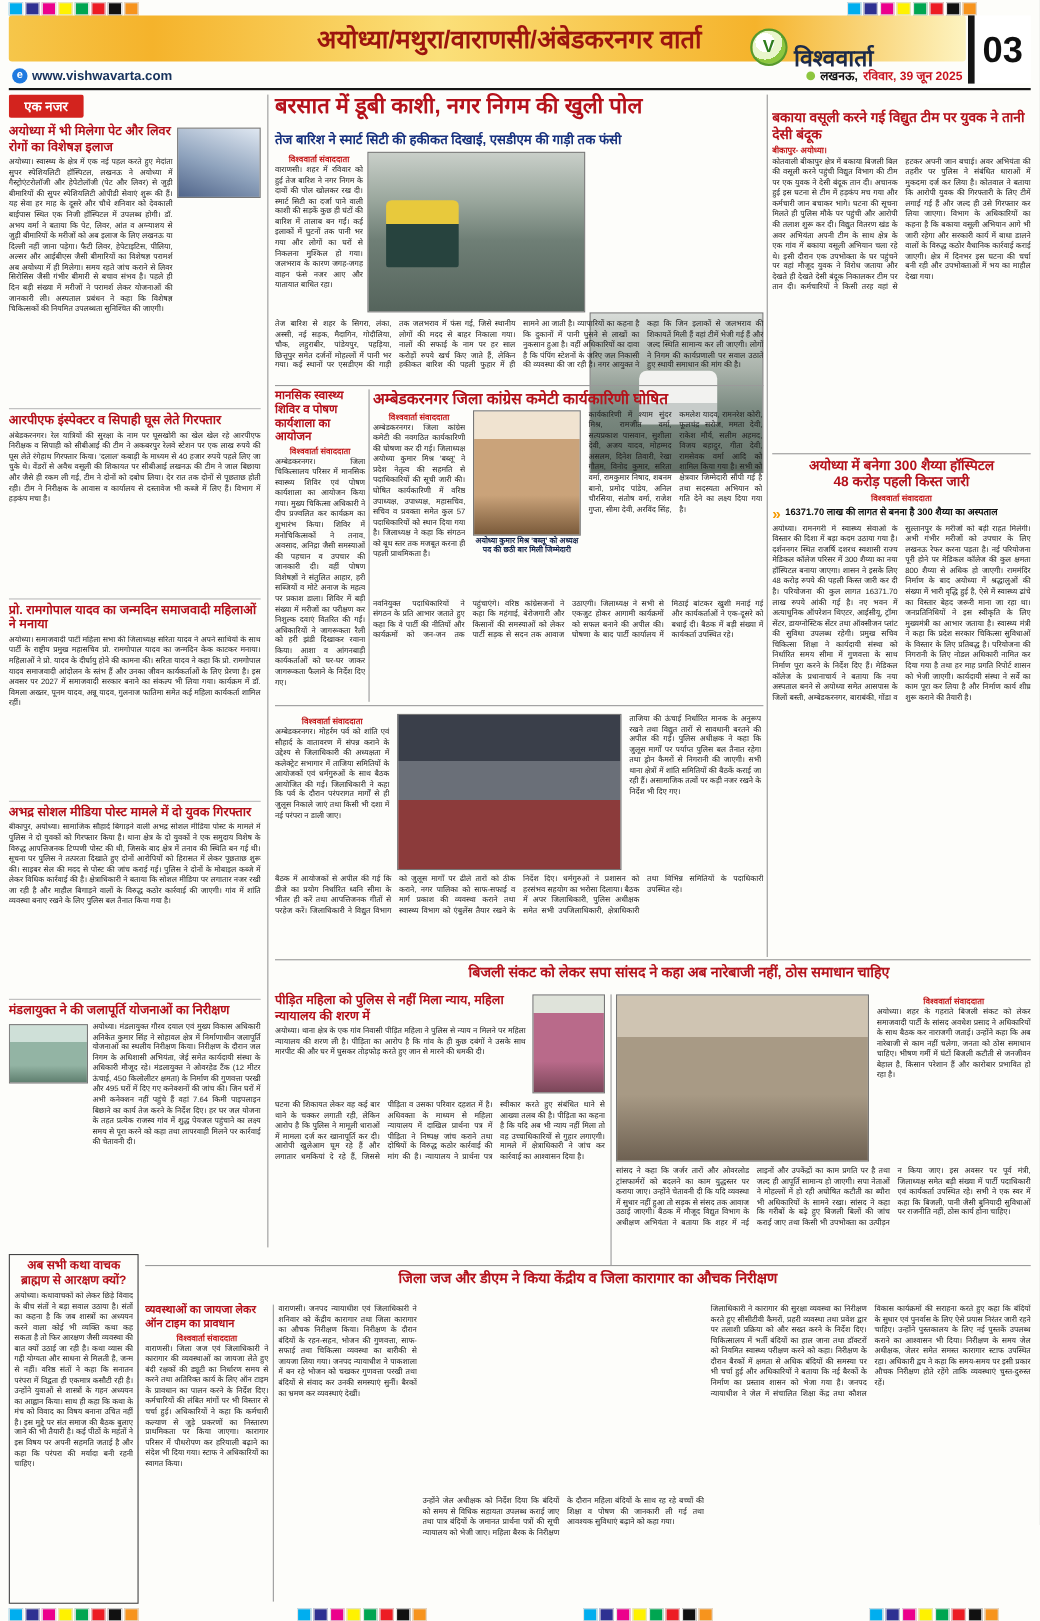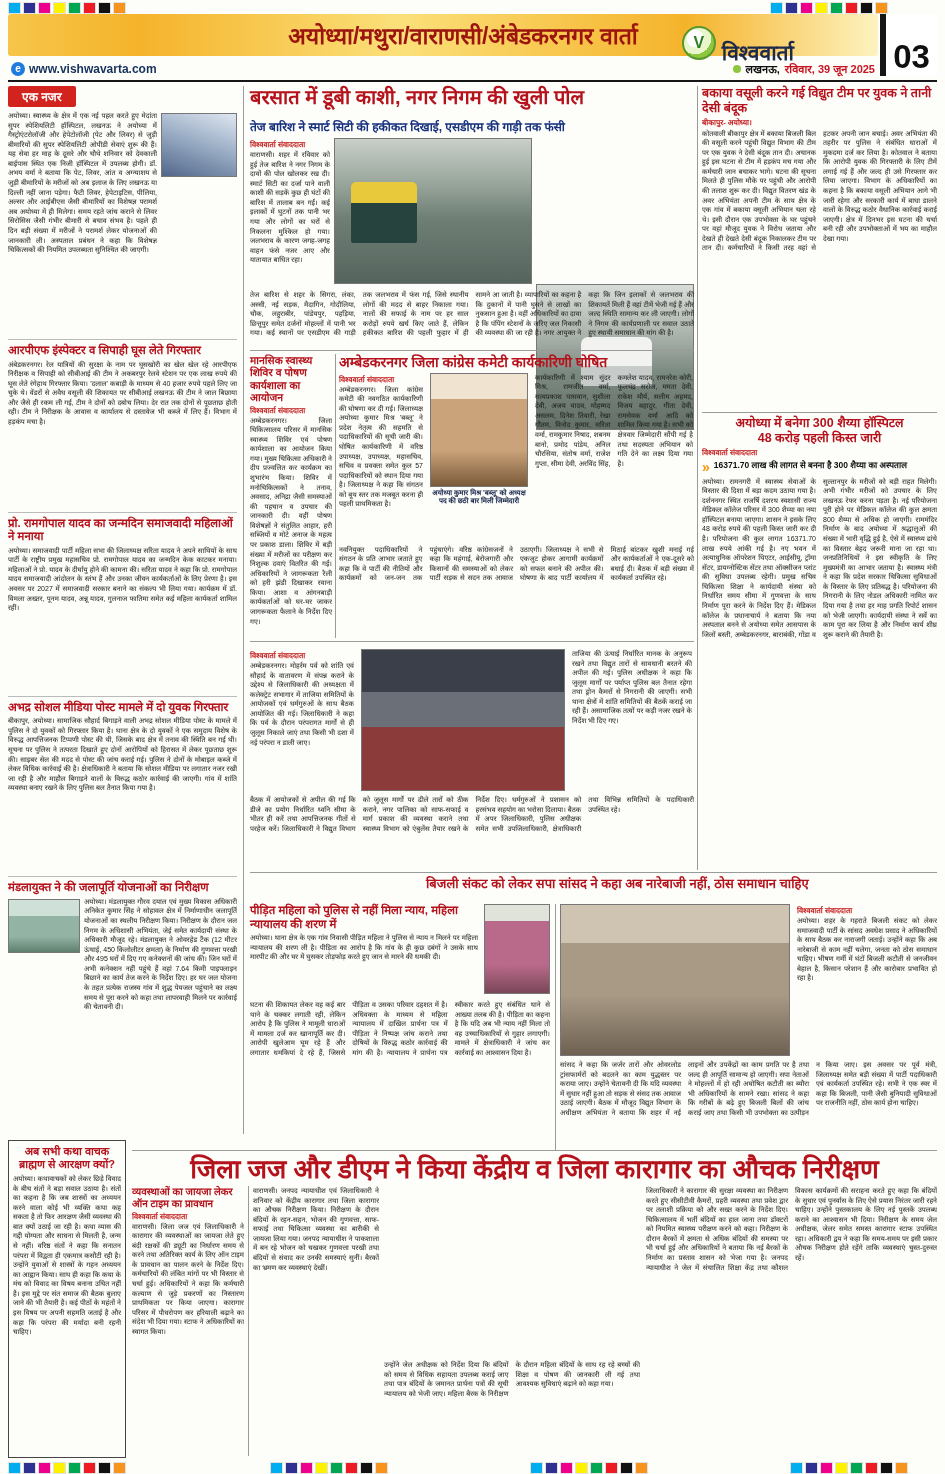--- a/index.html
+++ b/index.html
@@ -12,53 +12,53 @@
   
   .masthead{left:8px;top:14px;width:870px;height:42px;border-radius:3px;
     background:linear-gradient(90deg,#f6c64a 0%,#f5b32b 15%,#fbe07a 45%,#f5b32b 78%,#fdf3c0 100%);
     display:flex;align-items:center;justify-content:center;}
   .mast-title{font-size:23px;font-weight:bold;color:#9c140e;margin-left:40px;}
   .brand{position:absolute;right:84px;top:5px;display:flex;align-items:center;gap:6px;}
   .logo{width:30px;height:30px;border-radius:50%;border:2px solid #57992c;
     background:radial-gradient(circle at 38% 35%,#ffffff 0 32%,#e9f6cc 32% 58%,#8dc63f 58% 100%);
     display:flex;align-items:center;justify-content:center;font-weight:bold;color:#2e7d1e;font-size:16px;}
   .brandname{font-size:21px;font-weight:bold;color:#1b2a4a;margin-top:19px;}
-  .pagebox{left:880px;top:14px;width:57px;height:62px;display:flex;align-items:flex-end;justify-content:center;
+  .pagebox{left:880px;top:14px;width:57px;height:62px;display:flex;align-items:center;justify-content:center;
     border-left:6px solid #151515;font-size:33px;font-weight:bold;color:#101010;background:#fff;}
   .infobar{left:8px;top:58px;width:870px;height:21px;display:flex;align-items:center;
     justify-content:space-between;padding:0 3px;}
   .site{display:flex;align-items:center;gap:4px;font-weight:bold;font-size:12px;color:#16325c;}
   .globe{width:14px;height:14px;border-radius:50%;background:#1f7ae0;color:#fff;font-size:10px;
     display:flex;align-items:center;justify-content:center;font-weight:bold;}
   .pubinfo{font-size:11px;display:flex;align-items:center;gap:5px;}
   .pubinfo .dot{width:8px;height:8px;border-radius:50%;background:#8dc63f;display:inline-block;}
   .pubinfo .city{font-weight:bold;color:#101010;}
   .pubinfo .date{color:#c81420;font-weight:bold;}
   .headrule{left:8px;top:80px;width:929px;height:2px;background:#161616;}
   
   .hl{color:#b5121b;font-weight:bold;line-height:1.18;}
-  .byline{color:#c21a1a;font-weight:bold;font-size:7.5px;margin:1px 0;}
+  .byline{color:#c21a1a;font-weight:bold;font-size:7.5px;text-align:center;margin:1px 0;}
   .bodytxt{font-size:7px;line-height:1.37;text-align:justify;color:#1a1a1a;overflow:hidden;}
   .c2{column-count:2;column-gap:7px;}
   .c3{column-count:3;column-gap:7px;}
   .c4{column-count:4;column-gap:7px;}
   .vline{background:#9a9a9a;width:1px;}
   .hline{background:#9a9a9a;height:1px;}
   .photo{border:1px solid #777;position:relative;overflow:hidden;}
   .caption{font-size:7px;font-weight:bold;text-align:center;color:#15254a;line-height:1.25;margin-top:2px;}
   
   .h-lead{font-size:20px;}
   .h-sub{font-size:12px;font-weight:bold;color:#17317e;line-height:1.2;}
   .h-gun{font-size:12.5px;}
   .h-mid{font-size:14px;}
   .h-mental{font-size:10.5px;}
   .h-hosp{font-size:12.5px;text-align:center;}
   .h-victim{font-size:11.5px;}
   .h-power{font-size:13px;}
-  .h-banner{font-size:26px;text-align:center;}
+  .h-banner{font-size:13px;text-align:center;}
   .h-side{font-size:11.5px;margin:3px 0 2px;}
   .h-subcol{font-size:10px;}
   .h-katha{font-size:11px;text-align:center;}
   
   .note{display:flex;gap:4px;align-items:flex-start;margin:3px 0;}
   .note .chev{color:#f59a00;font-weight:bold;font-size:14px;line-height:1;}
   .note .ntext{font-size:8.5px;font-weight:bold;color:#101010;line-height:1.3;}
   
   .sidebar{left:8px;top:86px;width:236px;height:1048px;border-right:1px solid #9a9a9a;
     padding:0 6px 0 0;overflow:hidden;}
@@ -128,20 +128,21 @@
       <span class="date">रविवार, 39 जून 2025</span>
     </div>
   </div>
   <div class="abs headrule"></div>
 
   <div class="abs sidebar">
     <div class="eknajar">एक नजर</div>
 
     <div>
       <div class="photo p-doctor" style="float:right;width:74px;height:62px;margin:2px 0 2px 4px;"></div>
+      <div class="hl h-side">अयोध्या में भी मिलेगा पेट और लिवर रोगों का विशेषज्ञ इलाज</div>
       <div class="bodytxt" style="height:224px;">अयोध्या। स्वास्थ्य के क्षेत्र में एक नई पहल करते हुए मेदांता सुपर स्पेशियलिटी हॉस्पिटल, लखनऊ ने अयोध्या में गैस्ट्रोएंटरोलॉजी और हेपेटोलॉजी (पेट और लिवर) से जुड़ी बीमारियों की सुपर स्पेशियलिटी ओपीडी सेवाएं शुरू की हैं। यह सेवा हर माह के दूसरे और चौथे शनिवार को देवकाली बाईपास स्थित एक निजी हॉस्पिटल में उपलब्ध होगी। डॉ. अभय वर्मा ने बताया कि पेट, लिवर, आंत व अग्न्याशय से जुड़ी बीमारियों के मरीजों को अब इलाज के लिए लखनऊ या दिल्ली नहीं जाना पड़ेगा। फैटी लिवर, हेपेटाइटिस, पीलिया, अल्सर और आईबीएस जैसी बीमारियों का विशेषज्ञ परामर्श अब अयोध्या में ही मिलेगा। समय रहते जांच कराने से लिवर सिरोसिस जैसी गंभीर बीमारी से बचाव संभव है। पहले ही दिन बड़ी संख्या में मरीजों ने परामर्श लेकर योजनाओं की जानकारी ली। अस्पताल प्रबंधन ने कहा कि विशेषज्ञ चिकित्सकों की नियमित उपलब्धता सुनिश्चित की जाएगी।</div>
     </div>
     <div class="s-divider"></div>
 
     <div>
       <div class="hl h-side">आरपीएफ इंस्पेक्टर व सिपाही घूस लेते गिरफ्तार</div>
       <div class="bodytxt" style="height:148px;">अंबेडकरनगर। रेल यात्रियों की सुरक्षा के नाम पर घूसखोरी का खेल खेल रहे आरपीएफ निरीक्षक व सिपाही को सीबीआई की टीम ने अकबरपुर रेलवे स्टेशन पर एक लाख रुपये की घूस लेते रंगेहाथ गिरफ्तार किया। 'दलाल' कबाड़ी के माध्यम से 40 हजार रुपये पहले लिए जा चुके थे। वेंडरों से अवैध वसूली की शिकायत पर सीबीआई लखनऊ की टीम ने जाल बिछाया और जैसे ही रकम ली गई, टीम ने दोनों को दबोच लिया। देर रात तक दोनों से पूछताछ होती रही। टीम ने निरीक्षक के आवास व कार्यालय से दस्तावेज भी कब्जे में लिए हैं। विभाग में हड़कंप मचा है।</div>
     </div>
     <div class="s-divider"></div>
 
@@ -173,21 +174,21 @@
   </div>
   <div class="abs photo p-flood1" style="left:334px;top:138px;width:198px;height:146px;">
     <div class="auto"></div>
   </div>
   <div class="abs photo p-flood2" style="left:536px;top:138px;width:158px;height:146px;">
     <div class="suv"></div>
   </div>
   <div class="abs bodytxt c4" style="left:250px;top:290px;width:444px;height:56px;">तेज बारिश से शहर के सिगरा, लंका, अस्सी, नई सड़क, मैदागिन, गोदौलिया, चौक, लहुराबीर, पांडेयपुर, पहड़िया, छित्तूपुर समेत दर्जनों मोहल्लों में पानी भर गया। कई स्थानों पर एसडीएम की गाड़ी तक जलभराव में फंस गई, जिसे स्थानीय लोगों की मदद से बाहर निकाला गया। नालों की सफाई के नाम पर हर साल करोड़ों रुपये खर्च किए जाते हैं, लेकिन हकीकत बारिश की पहली फुहार में ही सामने आ जाती है। व्यापारियों का कहना है कि दुकानों में पानी घुसने से लाखों का नुकसान हुआ है। वहीं अधिकारियों का दावा है कि पंपिंग स्टेशनों के जरिए जल निकासी की व्यवस्था की जा रही है। नगर आयुक्त ने कहा कि जिन इलाकों से जलभराव की शिकायतें मिली हैं वहां टीमें भेजी गई हैं और जल्द स्थिति सामान्य कर ली जाएगी। लोगों ने निगम की कार्यप्रणाली पर सवाल उठाते हुए स्थायी समाधान की मांग की है।</div>
 
   <div class="abs vline" style="left:697px;top:86px;height:784px;"></div>
-  <div class="abs" style="left:702px;top:86px;width:235px;height:324px;">
+  <div class="abs" style="left:702px;top:100px;width:235px;height:324px;">
     <div class="hl h-gun">बकाया वसूली करने गई विद्युत टीम पर युवक ने तानी देसी बंदूक</div>
     <div class="byline" style="text-align:left;">बीकापुर- अयोध्या।</div>
     <div class="bodytxt c2" style="height:272px;margin-top:2px;">कोतवाली बीकापुर क्षेत्र में बकाया बिजली बिल की वसूली करने पहुंची विद्युत विभाग की टीम पर एक युवक ने देसी बंदूक तान दी। अचानक हुई इस घटना से टीम में हड़कंप मच गया और कर्मचारी जान बचाकर भागे। घटना की सूचना मिलते ही पुलिस मौके पर पहुंची और आरोपी की तलाश शुरू कर दी। विद्युत वितरण खंड के अवर अभियंता अपनी टीम के साथ क्षेत्र के एक गांव में बकाया वसूली अभियान चला रहे थे। इसी दौरान एक उपभोक्ता के घर पहुंचने पर वहां मौजूद युवक ने विरोध जताया और देखते ही देखते देसी बंदूक निकालकर टीम पर तान दी। कर्मचारियों ने किसी तरह वहां से हटकर अपनी जान बचाई। अवर अभियंता की तहरीर पर पुलिस ने संबंधित धाराओं में मुकदमा दर्ज कर लिया है। कोतवाल ने बताया कि आरोपी युवक की गिरफ्तारी के लिए टीमें लगाई गई हैं और जल्द ही उसे गिरफ्तार कर लिया जाएगा। विभाग के अधिकारियों का कहना है कि बकाया वसूली अभियान आगे भी जारी रहेगा और सरकारी कार्य में बाधा डालने वालों के विरुद्ध कठोर वैधानिक कार्रवाई कराई जाएगी। क्षेत्र में दिनभर इस घटना की चर्चा बनी रही और उपभोक्ताओं में भय का माहौल देखा गया।</div>
   </div>
 
   <div class="abs hline" style="left:250px;top:350px;width:444px;"></div>
   <div class="abs" style="left:250px;top:354px;width:82px;height:284px;">
     <div class="hl h-mental">मानसिक स्वास्थ्य शिविर व पोषण कार्यशाला का आयोजन</div>
     <div class="byline">विश्ववार्ता संवाददाता</div>
     <div class="bodytxt" style="height:214px;">अम्बेडकरनगर। जिला चिकित्सालय परिसर में मानसिक स्वास्थ्य शिविर एवं पोषण कार्यशाला का आयोजन किया गया। मुख्य चिकित्सा अधिकारी ने दीप प्रज्वलित कर कार्यक्रम का शुभारंभ किया। शिविर में मनोचिकित्सकों ने तनाव, अवसाद, अनिद्रा जैसी समस्याओं की पहचान व उपचार की जानकारी दी। वहीं पोषण विशेषज्ञों ने संतुलित आहार, हरी सब्जियों व मोटे अनाज के महत्व पर प्रकाश डाला। शिविर में बड़ी संख्या में मरीजों का परीक्षण कर निशुल्क दवाएं वितरित की गईं। अधिकारियों ने जागरूकता रैली को हरी झंडी दिखाकर रवाना किया। आशा व आंगनबाड़ी कार्यकर्ताओं को घर-घर जाकर जागरूकता फैलाने के निर्देश दिए गए।</div>

